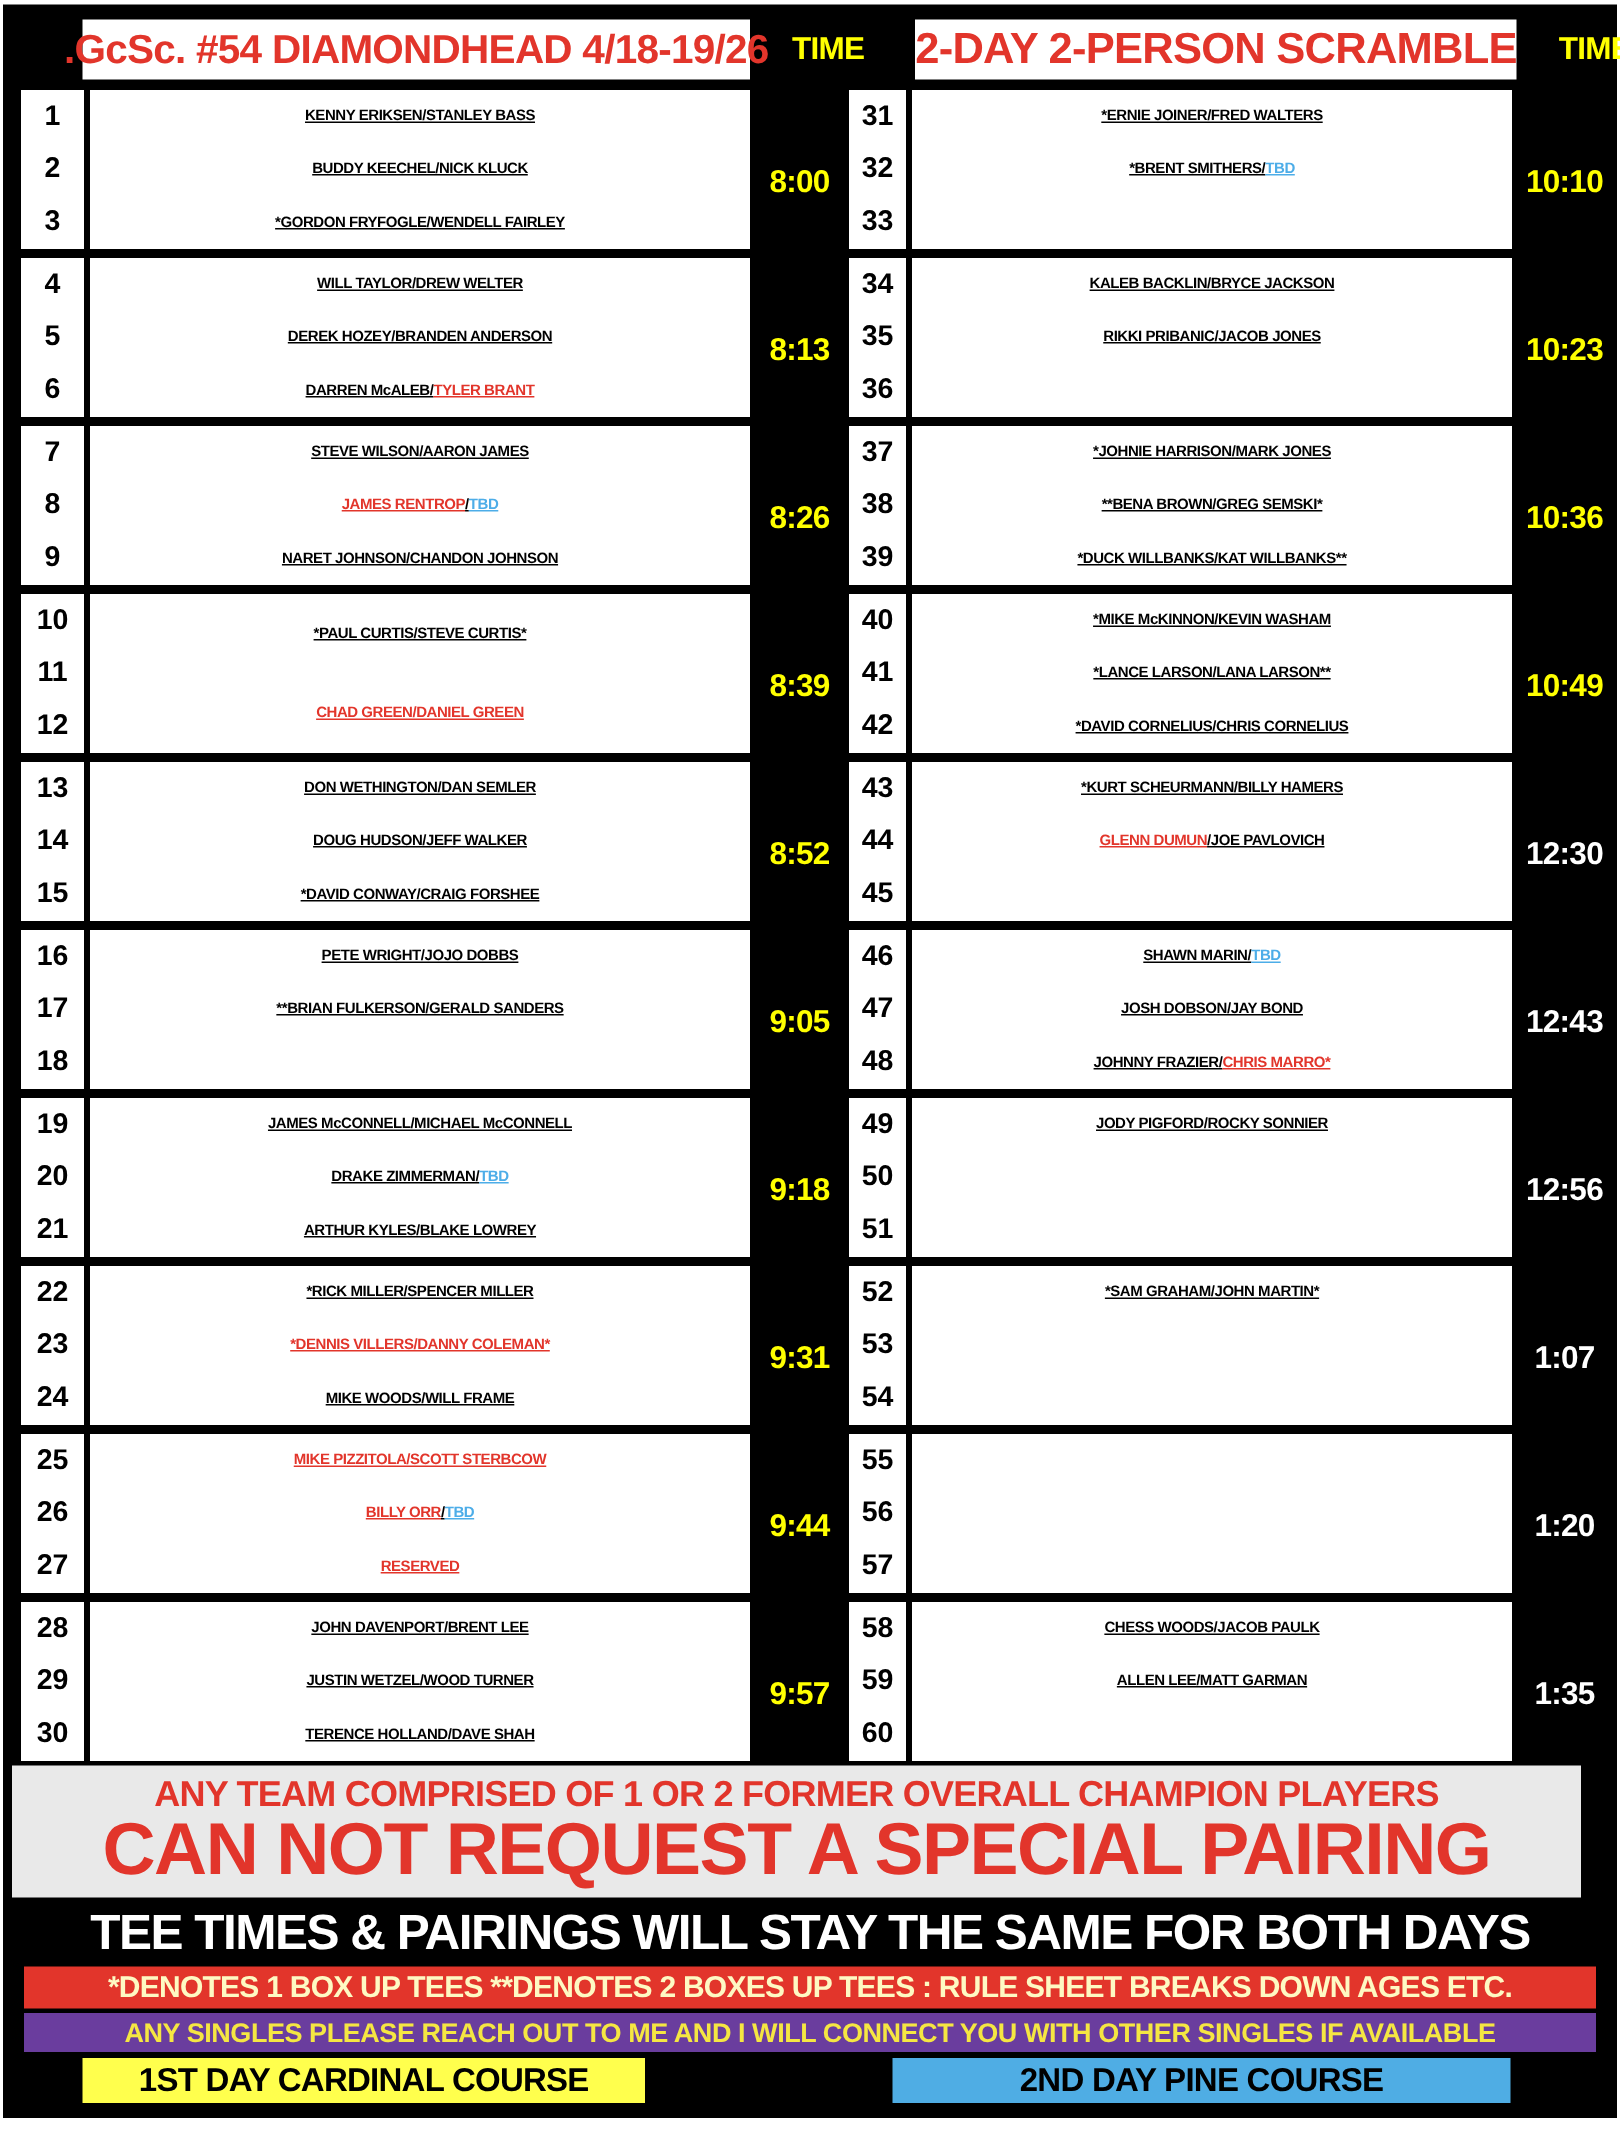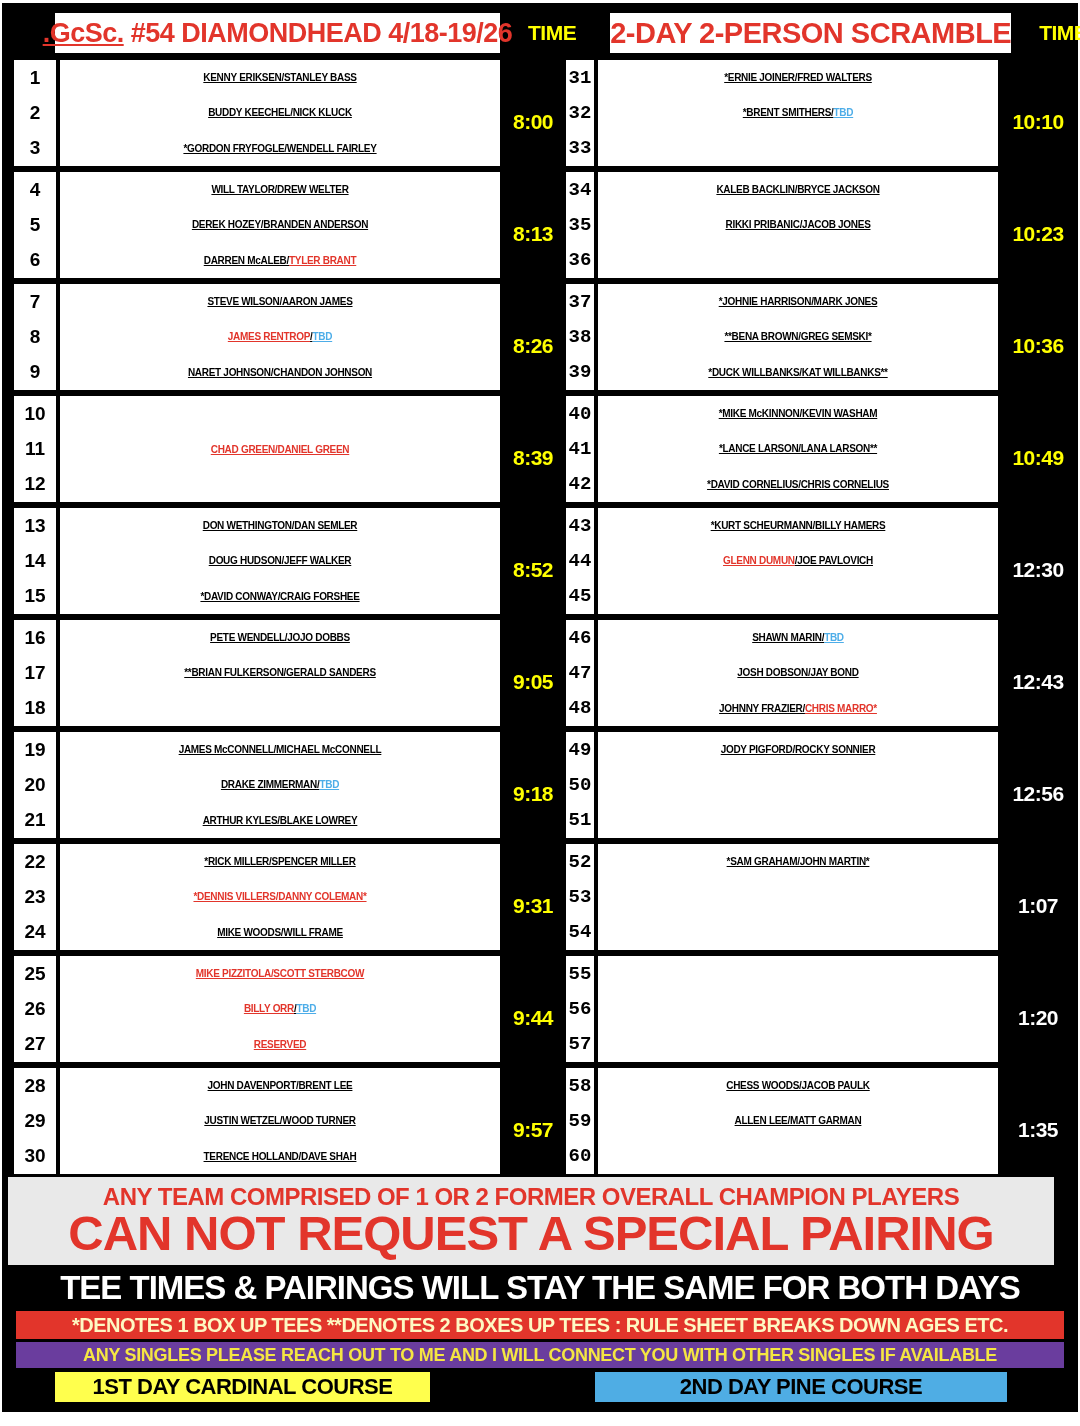--- a/index.html
+++ b/index.html
@@ -7,32 +7,32 @@
         font-family:"Liberation Sans","DejaVu Sans",sans-serif;overflow:hidden;}
   #board{position:absolute;left:2px;top:3px;width:1076px;height:1409px;background:#000000;}
 
   
   .hdr{position:absolute;top:7px;left:0;width:100%;height:46px;display:flex;align-items:center;}
   .title-box{background:#ffffff;height:40px;display:flex;align-items:center;justify-content:center;
              font-weight:bold;letter-spacing:-0.5px;}
   .title-left{margin-left:53px;width:445px;font-size:27px;}
   .title-right{margin-left:34px;width:403px;font-size:29px;}
   .title-box .red{color:#e2352b;white-space:pre;}
-  .title-box .und{text-decoration:underline;}
+  .title-box .und{}
   .time-head{width:66px;text-align:center;color:#ffff00;font-weight:bold;font-size:21px;letter-spacing:-0.5px;margin-left:28px;}
   .time-head.rt{width:74px;}
 
   
   #tbl{position:absolute;top:57px;left:0;width:100%;}
   .grp{display:flex;height:112px;}
   .cellbox{background:#ffffff;height:106px;display:flex;flex-direction:column;}
   .numcol-l{margin-left:12px;width:42px;}
   .namecol-l{margin-left:4px;width:440px;}
   .timecol-l{width:66px;height:106px;display:flex;align-items:center;justify-content:center;}
-  .numcol-r{width:28px;font-family:Liberation Mono, monospace;}
+  .numcol-r{width:38px;}
   .namecol-r{margin-left:4px;width:400px;}
   .timecol-r{flex:1;height:106px;display:flex;align-items:center;justify-content:center;}
   .numline{flex:1;display:flex;align-items:center;justify-content:center;
            font-weight:bold;font-size:19px;color:#000;}
   .nameline{flex:1;display:flex;align-items:center;justify-content:center;
             white-space:nowrap;font-weight:bold;letter-spacing:-0.3px;}
   .nameline span{white-space:pre;text-decoration:underline;}
   .sz-lg{font-size:26px;}
   .sz-md{font-size:21px;}
   .sz-sm{font-size:18px;}
@@ -202,20 +202,23 @@
           </div>
         </div>
         <div class="grp">
           <div class="cellbox numcol-l">
             <div class="numline">10</div>
             <div class="numline">11</div>
             <div class="numline">12</div>
           </div>
           <div class="cellbox namecol-l">
             <div class="nameline sz-lg" style="font-size: 10px;">
+              <span class="c-black">*PAUL CURTIS/STEVE CURTIS*</span>
+            </div>
+            <div class="nameline sz-lg" style="font-size: 10px;">
               <span class="c-red">CHAD GREEN/DANIEL GREEN</span>
             </div>
           </div>
           <div class="timecol-l">
             <div class="timetxt t-yellow">8:39</div>
           </div>
           <div class="cellbox numcol-r">
             <div class="numline">40</div>
             <div class="numline">41</div>
             <div class="numline">42</div>
@@ -275,21 +278,21 @@
           </div>
         </div>
         <div class="grp">
           <div class="cellbox numcol-l">
             <div class="numline">16</div>
             <div class="numline">17</div>
             <div class="numline">18</div>
           </div>
           <div class="cellbox namecol-l">
             <div class="nameline sz-lg" style="font-size: 10px;">
-              <span class="c-black">PETE WENDELL/JOJO DOBBS</span>
+              <span class="c-black">PETE WRIGHT/JOJO DOBBS</span>
             </div>
             <div class="nameline sz-md" style="font-size: 10px;">
               <span class="c-black">**BRIAN FULKERSON/GERALD SANDERS</span>
             </div>
             <div class="nameline sz-md" style="font-size: 10px;"></div>
           </div>
           <div class="timecol-l">
             <div class="timetxt t-yellow">9:05</div>
           </div>
           <div class="cellbox numcol-r">

